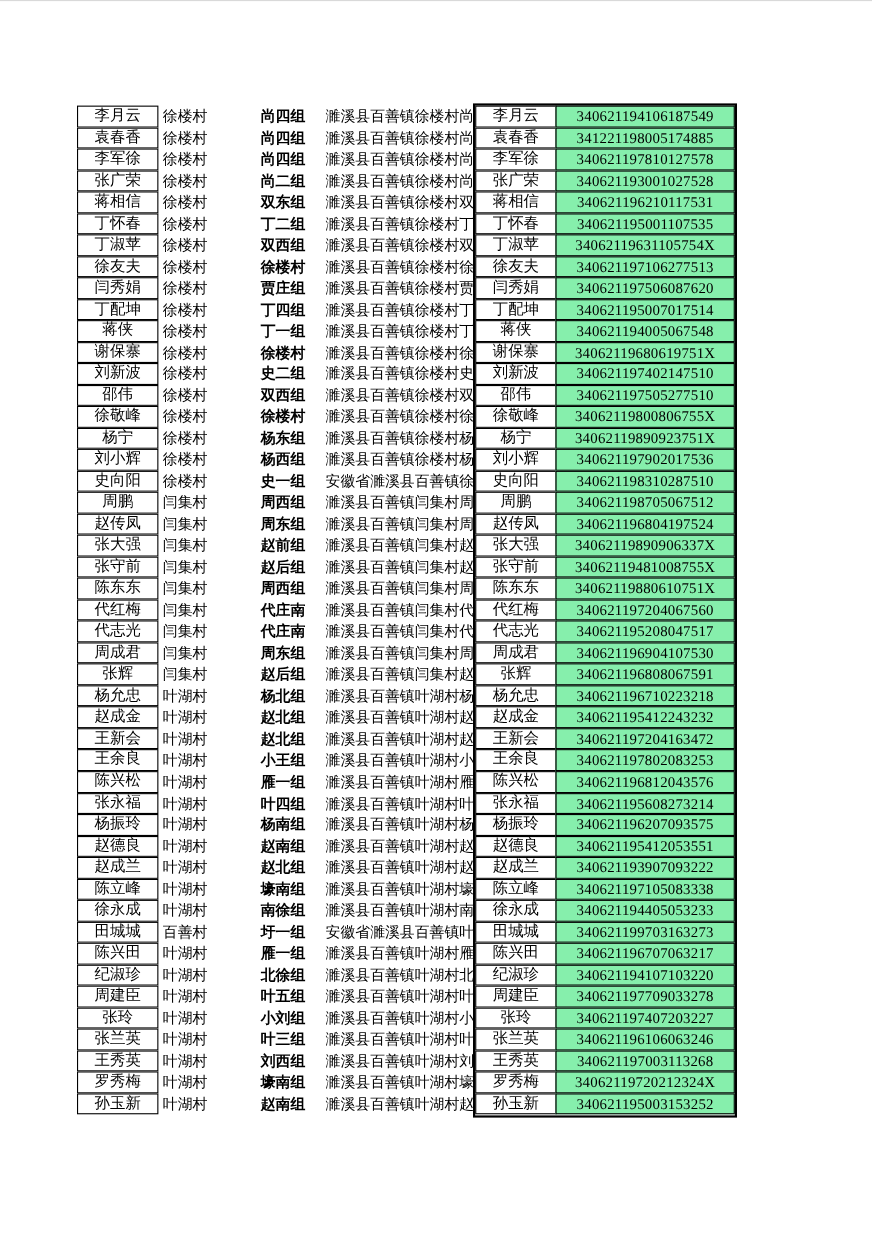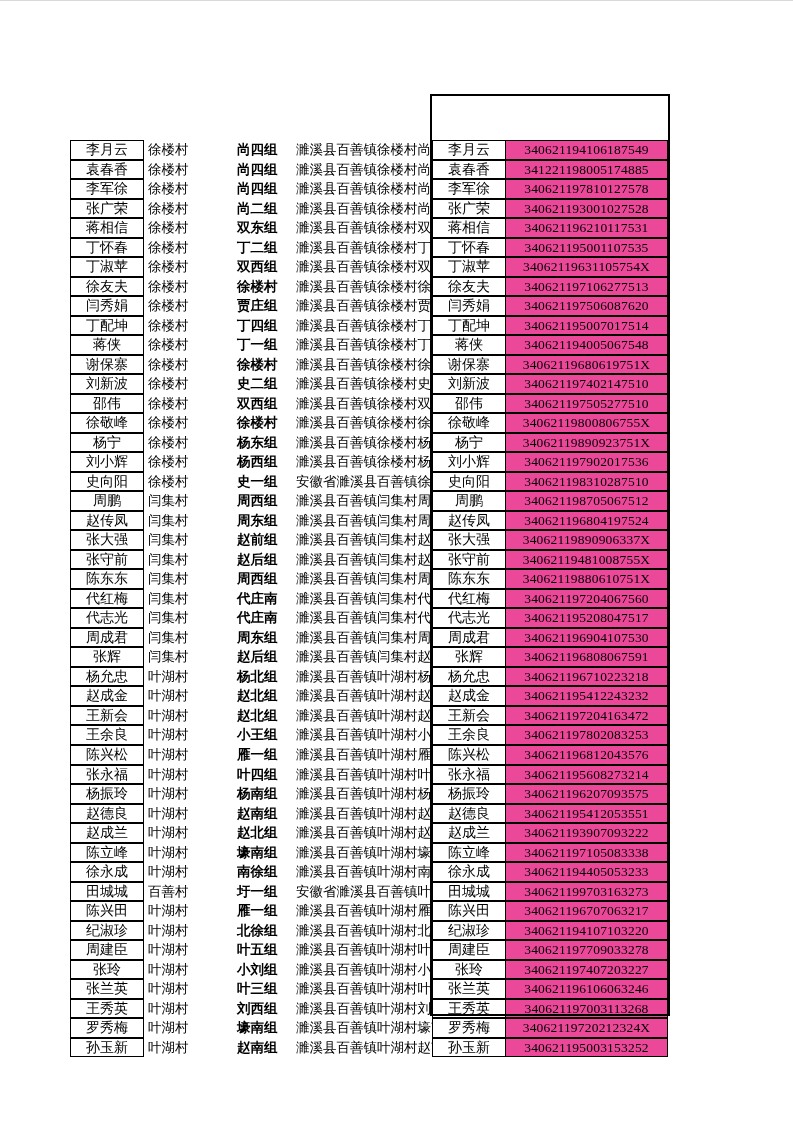--- a/index.html
+++ b/index.html
@@ -6,21 +6,21 @@
   body{
     width:793px;height:1122px;
     background:#ffffff;
     font-family:"Liberation Serif", serif;
     color:#000000;
     position:relative;
     overflow:hidden;
     border-top:1px solid #d9d9d9;
     box-sizing:border-box;
   }
-  #sheet{position:absolute;left:0;top:95px;width:793px;margin-top:44px;}
+  #sheet{position:absolute;left:0;top:95px;width:793px;}
   .row{position:relative;height:19.53px;}
   .cell{
     position:absolute;top:0;height:100%;
     line-height:19.53px;font-size:13.5px;
     white-space:nowrap;
   }
   .c-name{
     left:70px;width:74px;
     border:1px solid #000;box-sizing:border-box;
     text-align:center;font-size:14px;line-height:17.5px;
@@ -33,21 +33,21 @@
     left:432px;width:74px;
     border:1px solid #000;box-sizing:border-box;
     text-align:center;font-size:14px;line-height:17.5px;
     background:#fff;
   }
   .c-id{
     left:505px;width:163px;
     border:1px solid #000;box-sizing:border-box;
     text-align:center;font-size:13.5px;line-height:17.5px;
     letter-spacing:0.2px;
-    background:#ec4899;
+    background:#86efac;
   }
   #right-outline{
     position:absolute;left:430px;top:93px;
     width:240px;height:922px;
     border:2px solid #000;box-sizing:border-box;
     pointer-events:none;
   }
 </style>
 </head>
 <body>

